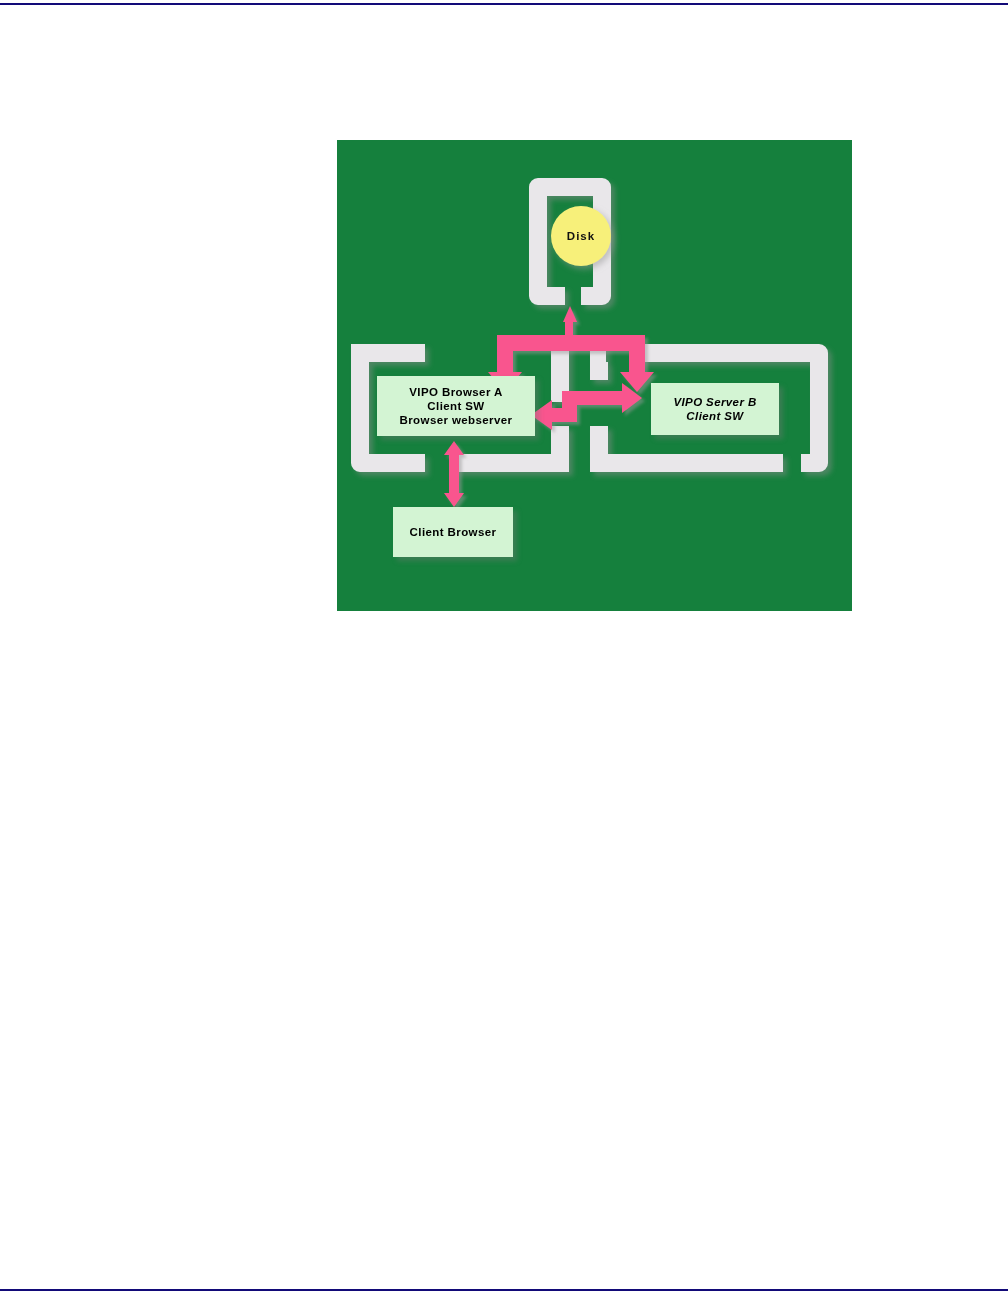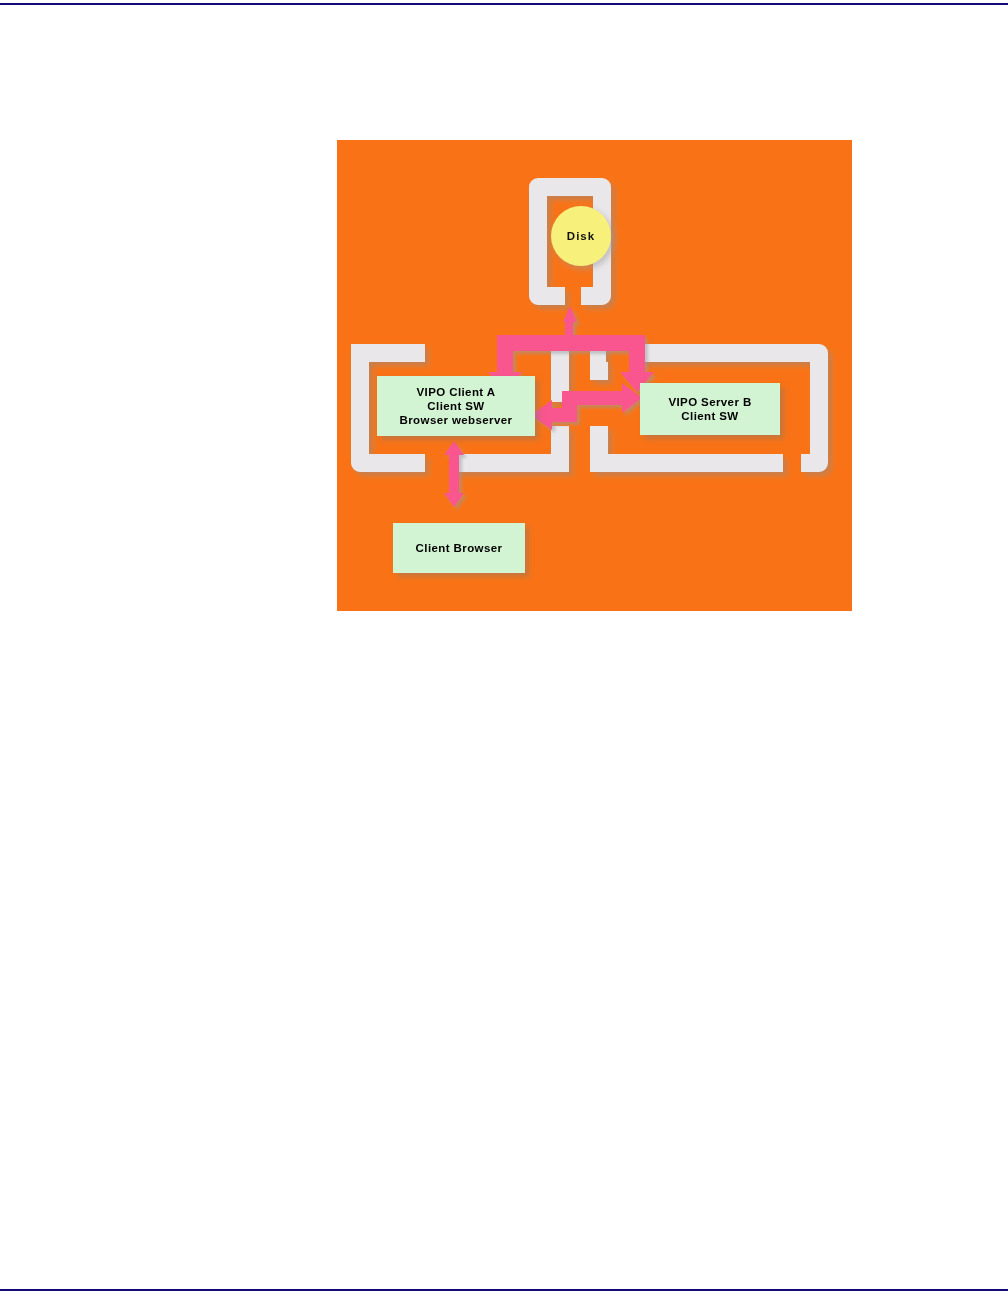--- a/index.html
+++ b/index.html
@@ -25,21 +25,21 @@
   #rule-top { top: 3px; }
   #rule-bottom { top: 1289px; }
 
   
   #diagram-canvas {
     position: absolute;
     left: 337px;
     top: 140px;
     width: 515px;
     height: 471px;
-    background: #f97316;
+    background: #15803d;
   }
   #diagram-svg {
     position: absolute;
     left: 0;
     top: 0;
     width: 515px;
     height: 471px;
     display: block;
   }
 
@@ -56,24 +56,24 @@
     font-weight: bold;
     letter-spacing: 0.4px;
     line-height: 1.22;
     font-size: 11.5px;
     z-index: 5;
   }
   #node-server-a {
     left: 40px;  top: 236px;  width: 158px; height: 60px;
   }
   #node-server-b {
-    left: 303px; top: 243px;  width: 140px; height: 52px;
+    left: 314px; top: 243px;  width: 128px; height: 52px; font-style: italic;
   }
   #node-client-browser {
-    left: 56px;  top: 367px;  width: 132px; height: 50px; margin-top: 16px;
+    left: 56px;  top: 367px;  width: 120px; height: 50px;
   }
   .node-box .line { display: block; white-space: nowrap; }
 
   #node-disk-label {
     position: absolute;
     left: 216px;
     top: 86px;
     width: 56px;
     height: 20px;
     display: flex;
@@ -179,21 +179,21 @@
 
     <g>
       <circle cx="244" cy="96" r="30" fill="#f7f07a" filter="url(#disk-shadow)"></circle>
     </g>
   </svg>
 
   <div id="node-disk-label">Disk</div>
 
   <div class="node-box" id="node-server-a">
     <div>
-      <span class="line">VIPO Client A</span>
+      <span class="line">VIPO Browser A</span>
       <span class="line">Client SW</span>
       <span class="line">Browser  webserver</span>
     </div>
   </div>
 
   <div class="node-box" id="node-server-b">
     <div>
       <span class="line">VIPO Server B</span>
       <span class="line">Client SW</span>
     </div>

